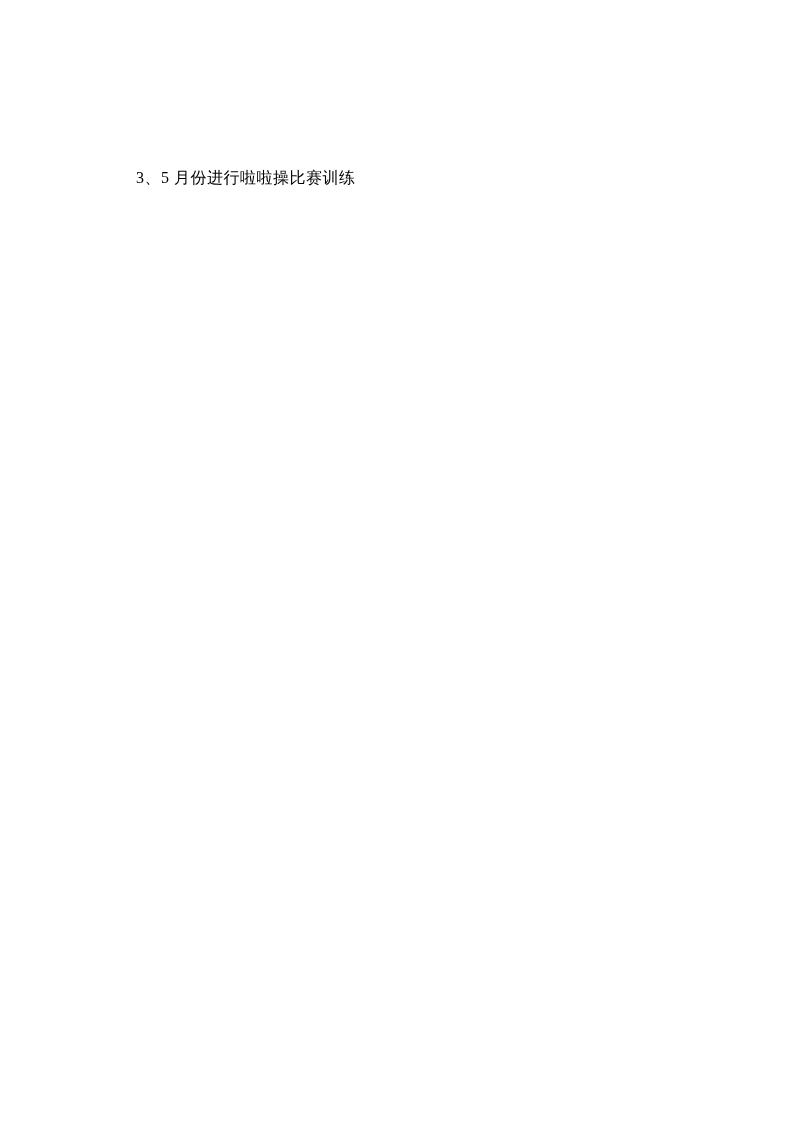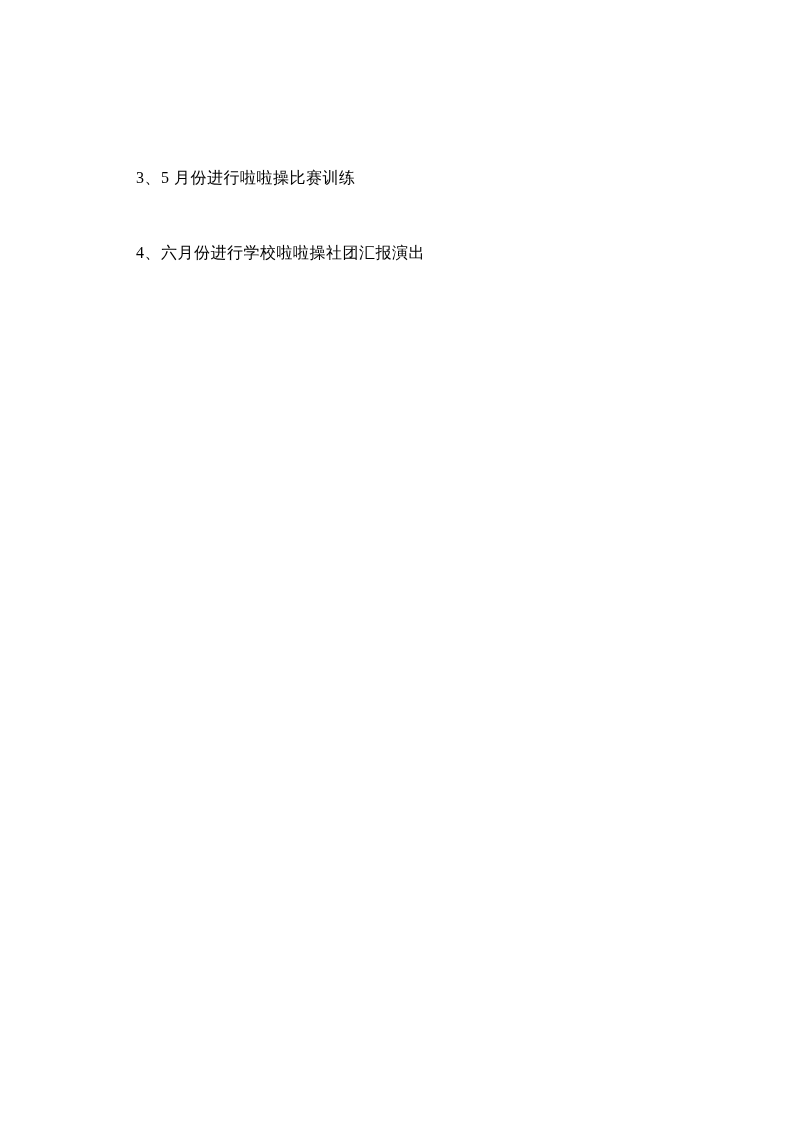--- a/index.html
+++ b/index.html
@@ -24,14 +24,13 @@
       color: #000000;
       line-height: 2.7;
       letter-spacing: 0.5px;
     }
   </style>
 </head>
 <body>
 
 <div class="content">
   <div class="list-item">3、5 月份进行啦啦操比赛训练</div>
-  <div class="list-item">4、六月份进行学校啦啦操社团汇报演出</div>
 </div>
 
 </body></html>

